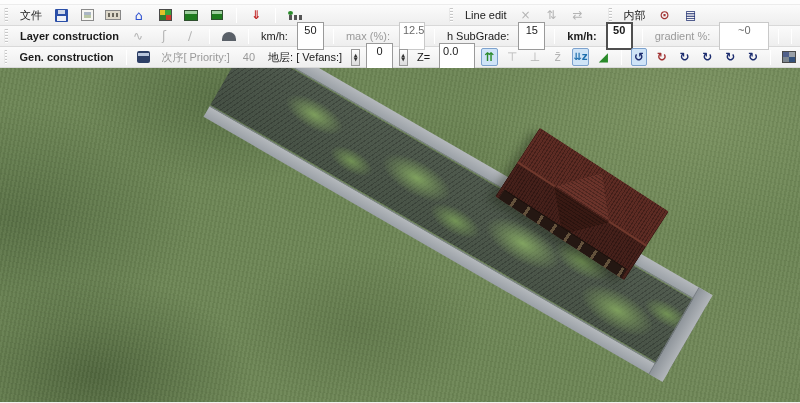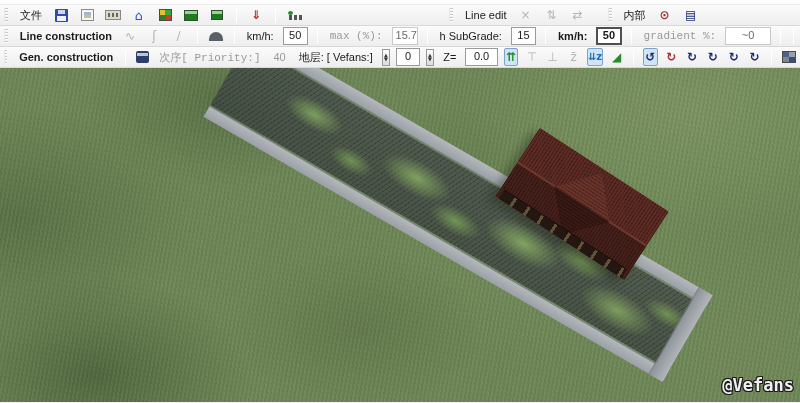--- a/index.html
+++ b/index.html
@@ -8,21 +8,21 @@
 
   .app { width:800px; height:403px; position:relative; background:#f2f2f2; }
 
   .titlebar-strip { height:5px; background:#fdfdfd; border-bottom:1px solid #ececec; }
 
   
   .row { height:21px; display:flex; align-items:center; gap:6px;
          background:linear-gradient(#fbfbfb,#eeeeee);
          border-bottom:1px solid #d9d9d9; padding:0 3px; white-space:nowrap; }
   .lbl { padding:0 3px; color:#1a1a1a; }
-  .lbl.gray { color:#9a9a9a;font-family:Liberation Mono, monospace; }
+  .lbl.gray { color:#9a9a9a; }
   .lbl.bold { font-weight:bold; }
   .grip { width:4px; height:14px; margin:0 3px 0 1px;
           background:repeating-linear-gradient(180deg,#c7c7c7 0 1px,#ffffff 1px 2px, transparent 2px 3px);
           border-left:1px solid #e8e8e8; cursor:move; }
   .sep { width:1px; height:15px; background:#cfcfcf; border-right:1px solid #ffffff; margin:0 3px; }
 
   .tbtn { width:20px; height:18px; display:flex; align-items:center; justify-content:center;
           background:transparent; border:1px solid transparent; border-radius:2px;
           font-family:"DejaVu Sans", sans-serif; font-size:12px; line-height:1; cursor:pointer; padding:0; }
   .tbtn.active { background:#cfe4f7; border-color:#7da2ce; }
@@ -51,21 +51,21 @@
   .ic-route::before { content:""; position:absolute; left:0; top:1px; width:5px; height:4px; background:#2a8a2a; border-radius:50%; }
   .ic-route::after { content:""; position:absolute; left:1px; bottom:1px; right:0; height:5px;
                      background:repeating-linear-gradient(90deg,#555 0 3px,transparent 3px 5px); }
   .ic-mountain { width:14px; height:9px; background:#5a6068; border-radius:8px 8px 0 0; }
   .ic-clapper { width:13px; height:12px; background:#2d3f66; border-radius:2px; position:relative; }
   .ic-clapper::before { content:""; position:absolute; left:1px; top:2px; right:1px; height:3px; background:#b9c6dd; }
   .ic-grid-multi { width:14px; height:12px; border:1px solid #4a4a4a;
               background:conic-gradient(from 0deg at 50% 50%, #9aa0a8 0 25%, #33507a 0 50%, #7d8790 0 75%, #51608a 0); }
 
   
-  .tb-input { height:18px; border:1px solid #9a9a9a; background:#fff; padding:1px 3px 0 3px;
+  .tb-input { height:28px; border:1px solid #9a9a9a; background:#fff; padding:1px 3px 0 3px;
               text-align:center; cursor:text; }
   .tb-input.dim { border-color:#c9c9c9; color:#6a6a6a; }
   .tb-input.focused { border:2px solid #4f4f4f; padding-top:0; font-weight:bold; }
   .flat-val { color:#9a9a9a; padding:0 4px; }
   .w26{width:27px} .w24{width:26px} .w30{width:30px} .w40{width:42px} .w48{width:50px}
 
   .spin { width:11px; height:17px; border:1px solid #9a9a9a; background:linear-gradient(#fefefe,#dcdcdc);
           display:flex; flex-direction:column; align-items:center; justify-content:center; cursor:pointer; }
   .spin i { font-style:normal; font-size:5px; line-height:4px; color:#333; font-family:"DejaVu Sans", sans-serif; }
 
@@ -198,40 +198,40 @@
     <button class="tbtn">
         <span class="glyph rust">⊙</span>
       </button>
     <button class="tbtn">
         <span class="glyph navy">▤</span>
       </button>
   </div>
 
   <div class="row">
     <span class="grip"></span>
-    <span class="lbl bold">Line construction</span>
+    <span class="lbl bold">Layer construction</span>
     <button class="tbtn disabled">
         <span class="glyph">∿</span>
       </button>
     <button class="tbtn disabled">
         <span class="glyph">ʃ</span>
       </button>
     <button class="tbtn disabled">
         <span class="glyph">∕</span>
       </button>
     <span class="sep"></span>
     <button class="tbtn">
         <span class="ic-mountain"></span>
       </button>
     <span class="sep"></span>
     <span class="lbl">km/h:</span>
     <div class="tb-input w26">50</div>
     <span class="sep"></span>
     <span class="lbl gray">max (%):</span>
-    <div class="tb-input dim w24">15.7</div>
+    <div class="tb-input dim w24">12.5</div>
     <span class="sep"></span>
     <span class="lbl">h SubGrade:</span>
     <div class="tb-input w26">15</div>
     <span class="sep"></span>
     <span class="lbl bold">km/h:</span>
     <div class="tb-input focused w26">50</div>
     <span class="sep"></span>
     <span class="lbl gray">gradient %:</span>
     <div class="tb-input dim w48">~0</div>
     <span class="sep"></span>
@@ -251,21 +251,21 @@
     <button class="spin">
         <i>▲</i>
         <i>▼</i>
       </button>
     <div class="tb-input w30">0</div>
     <button class="spin">
         <i>▲</i>
         <i>▼</i>
       </button>
     <span class="lbl">Z=</span>
-    <div class="tb-input w40" style="text-align:center">0.0</div>
+    <div class="tb-input w40" style="text-align:left">0.0</div>
     <button class="tbtn active">
         <span class="glyph green">⇈</span>
       </button>
     <button class="tbtn disabled">
         <span class="glyph">⊤</span>
       </button>
     <button class="tbtn disabled">
         <span class="glyph">⊥</span>
       </button>
     <button class="tbtn disabled">
@@ -312,15 +312,14 @@
 
     <div class="building">
       <div class="roof-back"></div>
       <div class="roof-front"></div>
       <div class="ridge"></div>
       <div class="gable-up"></div>
       <div class="gable-down"></div>
       <div class="wall"></div>
     </div>
 
-    <div class="watermark">@Vefans</div>
   </div>
 </div>
 
 </body></html>

